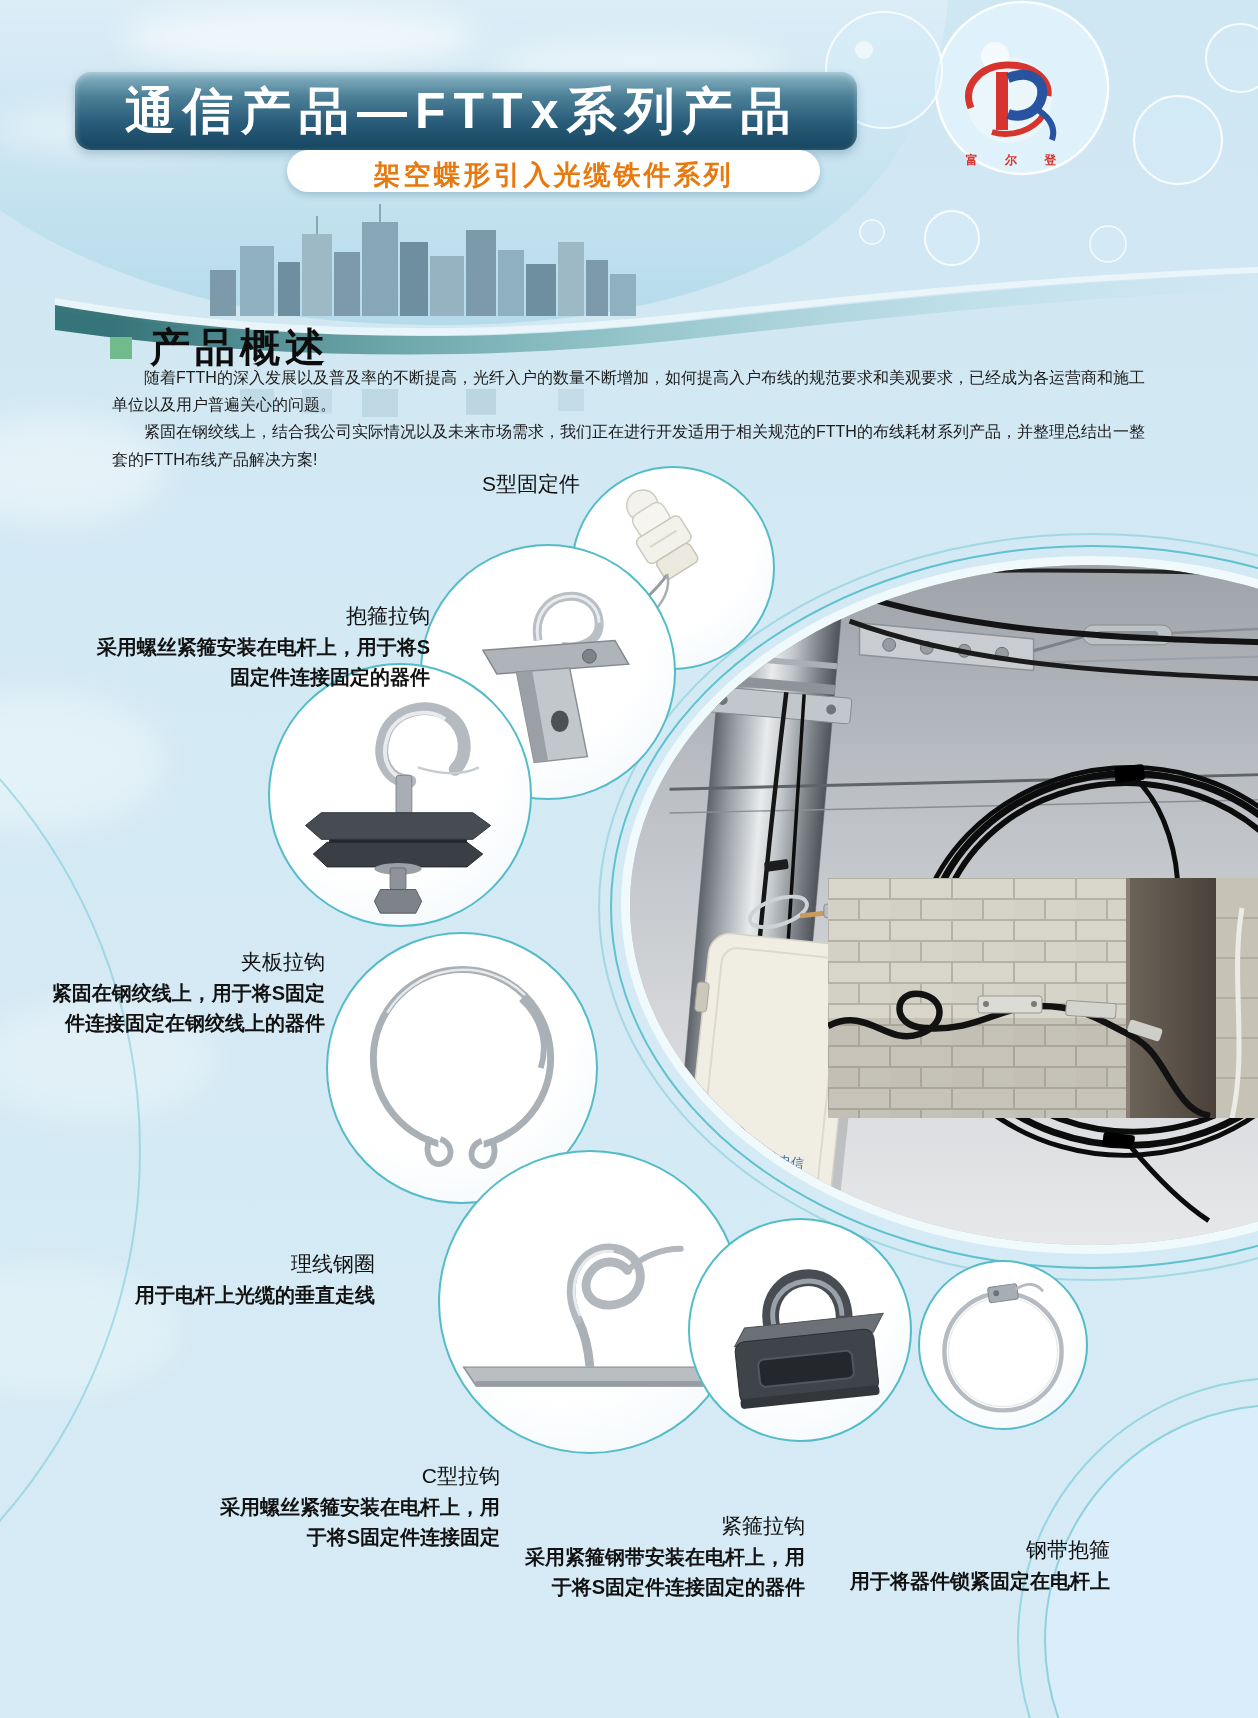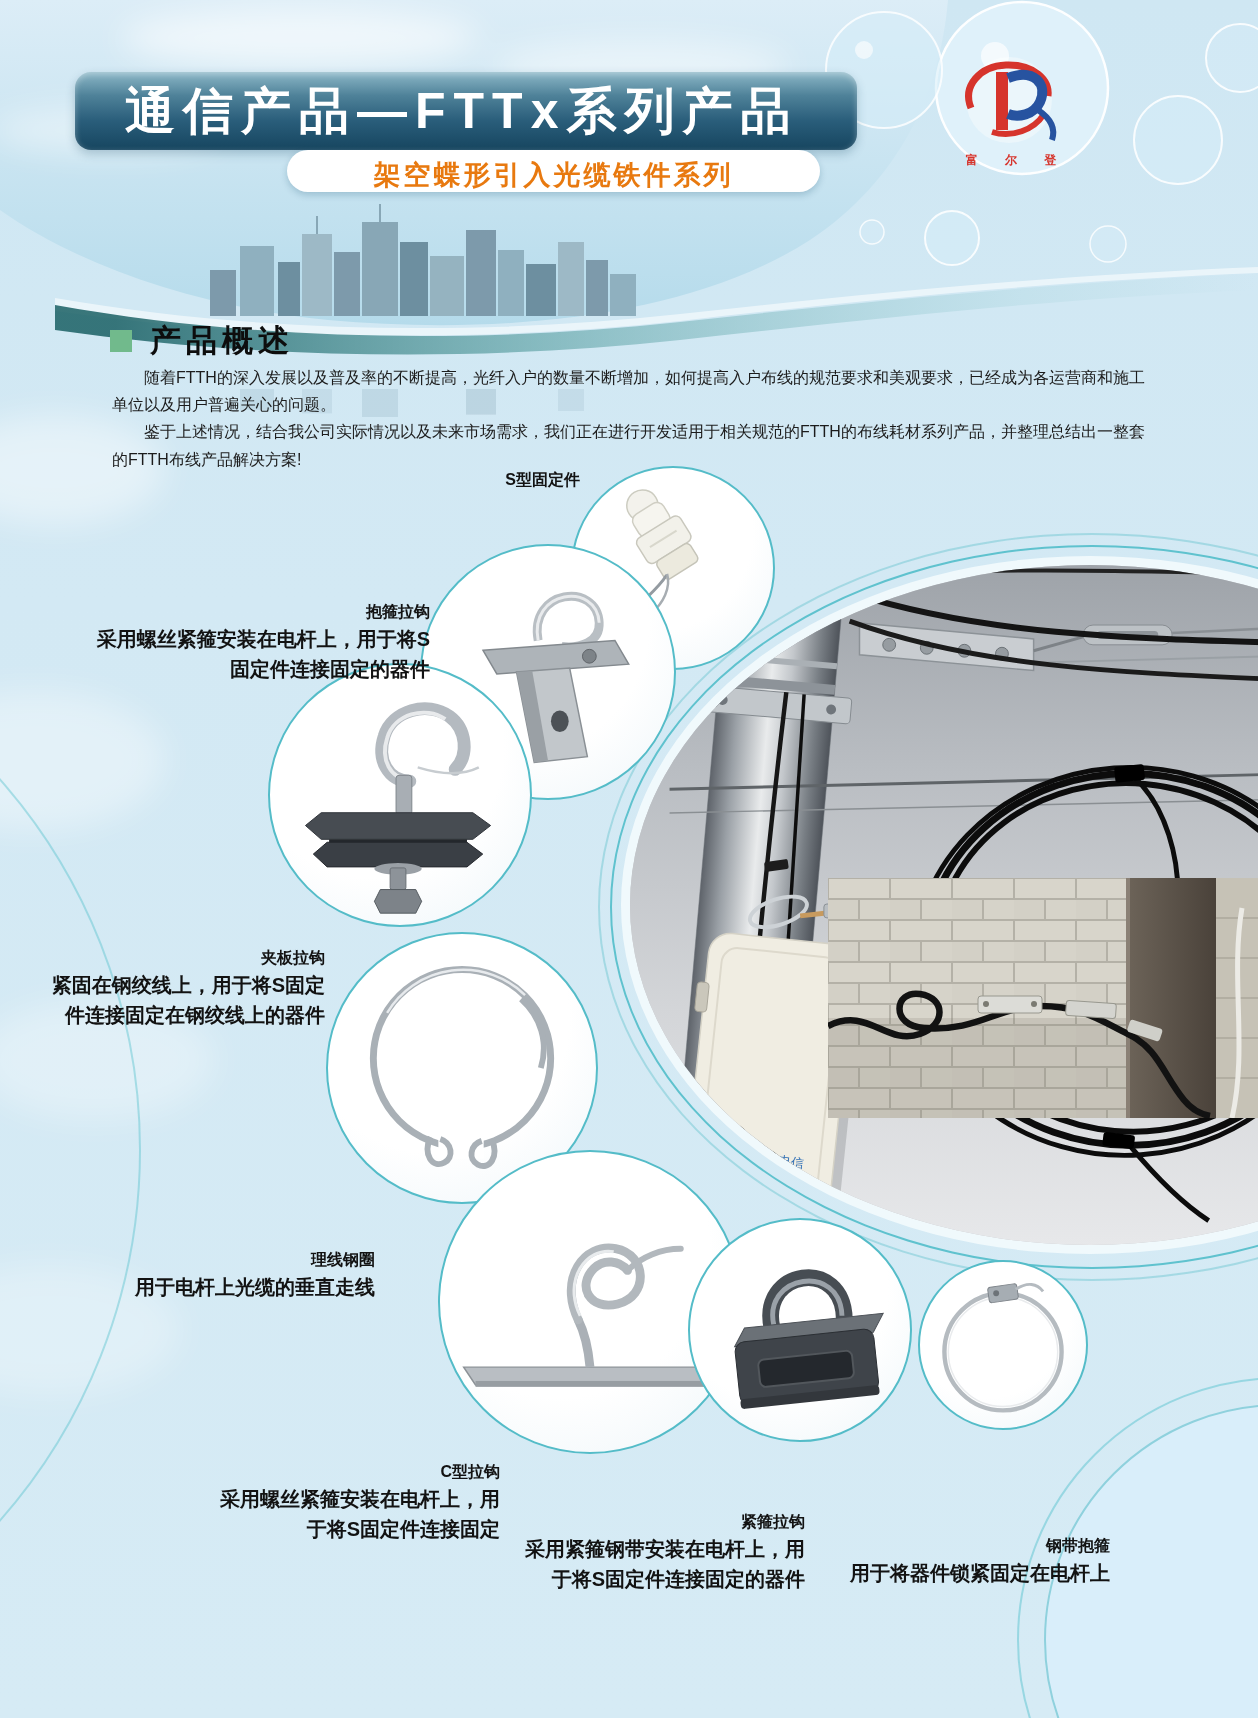--- a/index.html
+++ b/index.html
@@ -16,21 +16,21 @@
   .banner span{color:#fff;font-size:50px;font-weight:700;letter-spacing:8px;white-space:nowrap;margin-left:13px;}
   .pill{position:absolute;left:287px;top:150px;width:533px;height:42px;border-radius:21px;background:#fff;
         box-shadow:0 3px 7px rgba(10,70,100,.22);display:flex;align-items:center;justify-content:center;z-index:21;}
   .pill span{color:#e8790f;font-size:27px;font-weight:700;letter-spacing:3px;margin-top:7px;}
   .logo{position:absolute;left:946px;top:56px;width:130px;height:112px;z-index:22;text-align:center;}
   .logo-text{margin-top:2px;color:#d6342c;font-size:12px;font-weight:700;letter-spacing:12px;padding-left:12px;}
 
   
   .section-head{position:absolute;left:110px;top:320px;display:flex;align-items:center;z-index:12;}
   .bullet{width:22px;height:22px;background:#71ba8c;display:inline-block;}
-  .section-head h2{margin:0 12px 0 18px;font-family:"Liberation Serif", serif;font-size:31px;font-weight:700;
+  .section-head h2{margin:0 12px 0 18px;font-family:"Liberation Serif", serif;font-size:40px;font-weight:700;
                    letter-spacing:5px;color:#0d0d0d;}
   .overview{position:absolute;left:112px;top:364px;width:1048px;z-index:12;}
   .overview p{margin:0;text-indent:2em;font-size:16px;line-height:1.7;color:#1c1c1c;font-weight:500;}
 
   
   .ring-outer{position:absolute;left:598px;top:533px;width:984px;height:744px;border-radius:50%;
               border:2px solid rgba(84,188,200,.38);z-index:2;}
   .ring-inner{position:absolute;left:610px;top:545px;width:960px;height:720px;border-radius:50%;
               border:2px solid #5fc2ce;z-index:2;}
   .photo{position:absolute;left:621px;top:556px;width:938px;height:698px;border-radius:50%;overflow:hidden;
@@ -40,21 +40,21 @@
   .photo-inset svg{display:block;width:100%;height:100%;}
 
   
   .pcircle{position:absolute;border-radius:50%;
            background:radial-gradient(circle at 40% 32%, #ffffff 55%, #edf5f9 100%);
            border:2px solid #54bcc8;box-sizing:border-box;z-index:6;}
   .pcircle svg{display:block;width:100%;height:100%;}
 
   
   .plabel{position:absolute;text-align:right;z-index:8;color:#121212;}
-  .pname{font-size:16px;font-weight:700;line-height:1.5;}
+  .pname{font-size:21px;font-weight:400;line-height:1.5;}
   .pdesc{font-size:20px;font-weight:600;line-height:1.5;}
 </style>
 </head>
 <body>
 
 <div class="page">
 
   <svg class="bg" viewBox="0 0 1258 1718" preserveAspectRatio="none">
     <defs>
       <linearGradient id="blobG" x1="0" y1="0" x2="0" y2="1">
@@ -152,21 +152,21 @@
     </svg>
     <div class="logo-text">富 尔 登</div>
   </div>
 
   <div class="section-head">
     <span class="bullet"></span>
     <h2>产品概述</h2>
   </div>
   <div class="overview">
     <p>随着FTTH的深入发展以及普及率的不断提高，光纤入户的数量不断增加，如何提高入户布线的规范要求和美观要求，已经成为各运营商和施工单位以及用户普遍关心的问题。</p>
-    <p>鉴于上述情况，结合我公司实际情况以及未来市场需求，我们正在进行开发适用于相关规范的FTTH的布线耗材系列产品，并整理总结出一整套的FTTH布线产品解决方案!</p>
+    <p>紧固在钢绞线上，结合我公司实际情况以及未来市场需求，我们正在进行开发适用于相关规范的FTTH的布线耗材系列产品，并整理总结出一整套的FTTH布线产品解决方案!</p>
   </div>
 
   <div class="ring-outer"></div>
   <div class="ring-inner"></div>
   <div class="photo">
     <svg viewBox="0 0 930 690" preserveAspectRatio="xMidYMid slice">
       <defs>
         <linearGradient id="skyPh" x1="0" y1="0" x2="0" y2="1">
           <stop offset="0" stop-color="#9ea3a9"></stop>
             <stop offset="0.3" stop-color="#b9bdc2"></stop>

